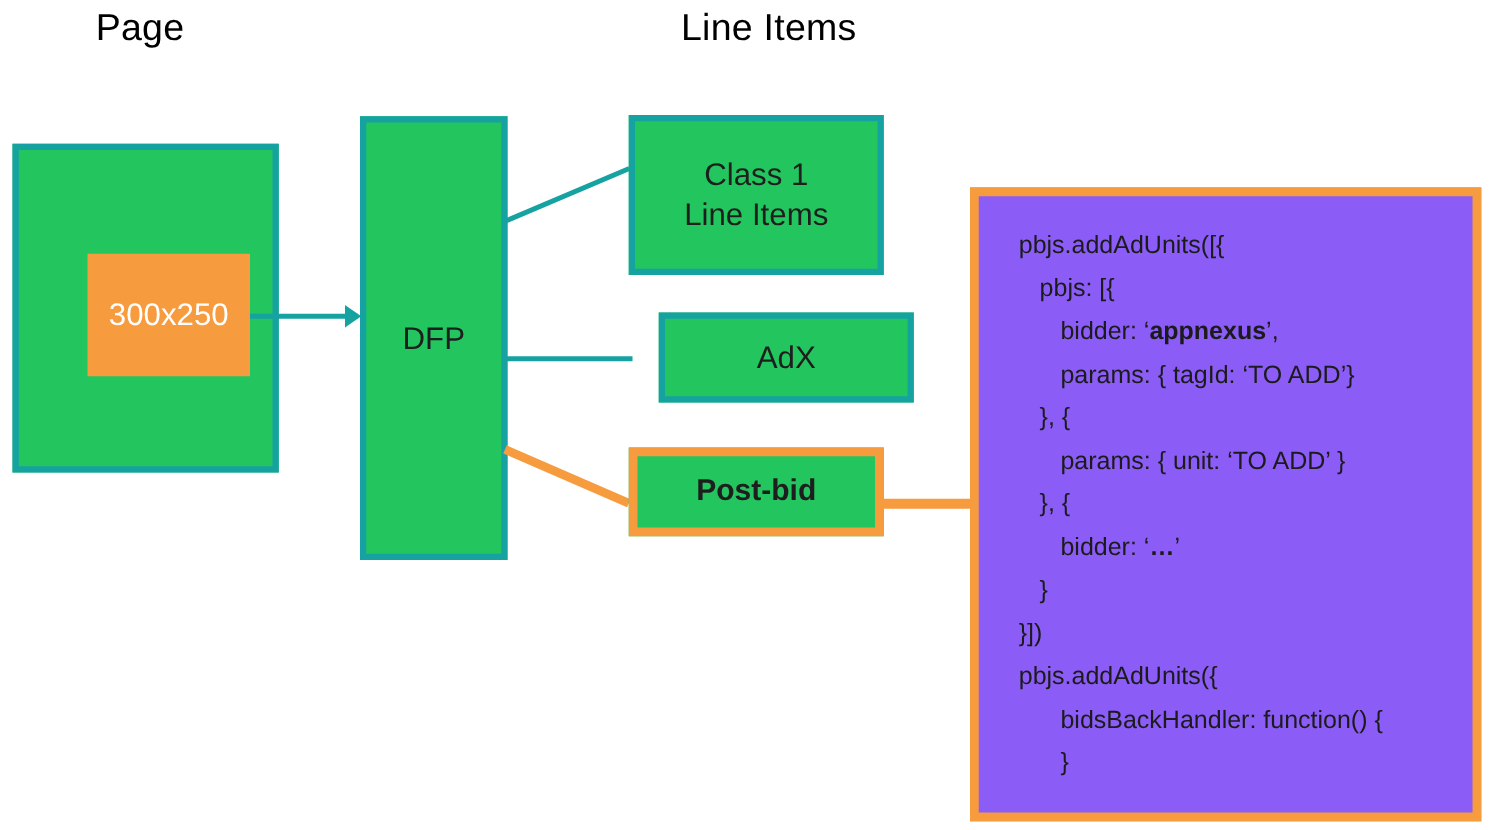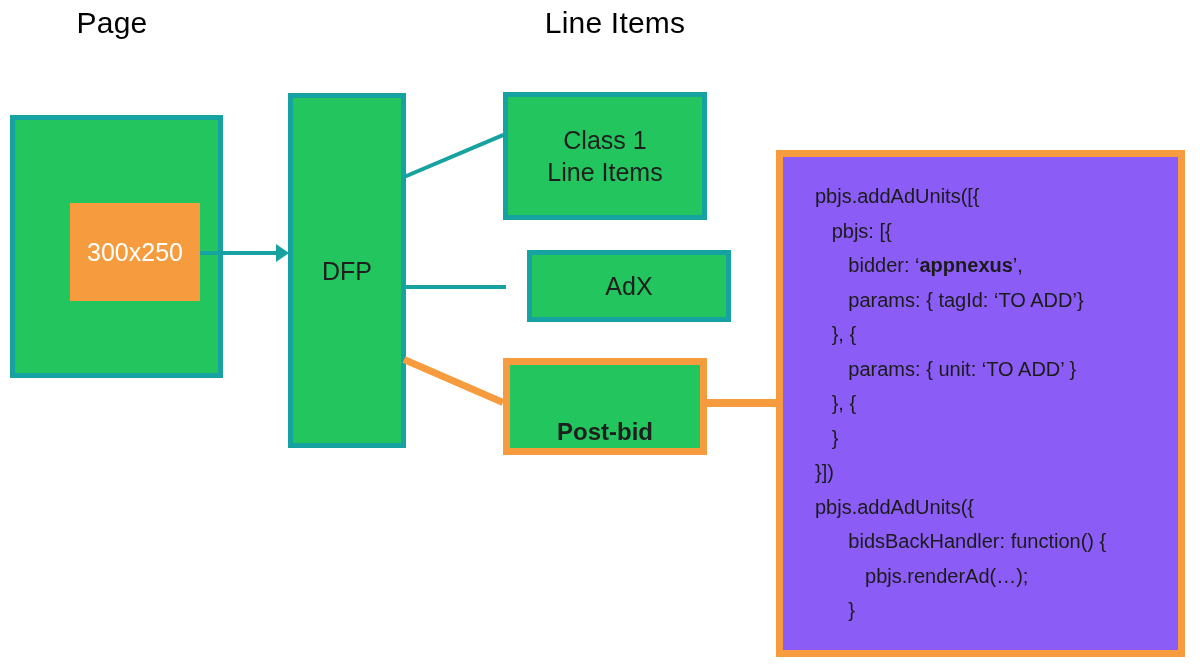--- a/index.html
+++ b/index.html
@@ -69,21 +69,21 @@
     color: #ffffff;
     font-size: 25px;
     white-space: nowrap;
   }
 
   
   #dfp-box       { left: 288px; top: 93px;  width: 118px; height: 355px; }
   
   #class1-box    { left: 503px; top: 92px;  width: 204px; height: 128px; }
   #adx-box       { left: 503px; top: 250px; width: 204px; height: 72px; margin-left: 24px; }
-  #postbid-box   { left: 503px; top: 358px; width: 204px; height: 97px; align-items: flex-end; }
+  #postbid-box   { left: 503px; top: 358px; width: 204px; height: 71px; }
 
   
   .conn {
     position: absolute;
     background: #17a2a2;
   }
   .conn.orange { background: #f79b3f; }
 
   
   #conn-page-dfp { left: 200px; top: 251px; width: 86px; height: 4px; }
@@ -175,22 +175,22 @@
 
   <div id="creatives-box">
     <div id="code-block">
         <span class="code-line">pbjs.addAdUnits([{</span>
         <span class="code-line">   pbjs: [{</span>
         <span class="code-line">      bidder: ‘<b>appnexus</b>’,</span>
         <span class="code-line">      params: { tagId: ‘TO ADD’}</span>
         <span class="code-line">   }, {</span>
         <span class="code-line">      params: { unit: ‘TO ADD’ }</span>
         <span class="code-line">   }, {</span>
+        <span class="code-line">      bidder: ‘<b>…</b>’</span>
         <span class="code-line">   }</span>
         <span class="code-line">}])</span>
         <span class="code-line">pbjs.addAdUnits({</span>
         <span class="code-line">      bidsBackHandler: function() {</span>
-        <span class="code-line">         pbjs.renderAd(…);</span>
         <span class="code-line">      }</span>
       </div>
   </div>
 
 </div>
 
 </body></html>

